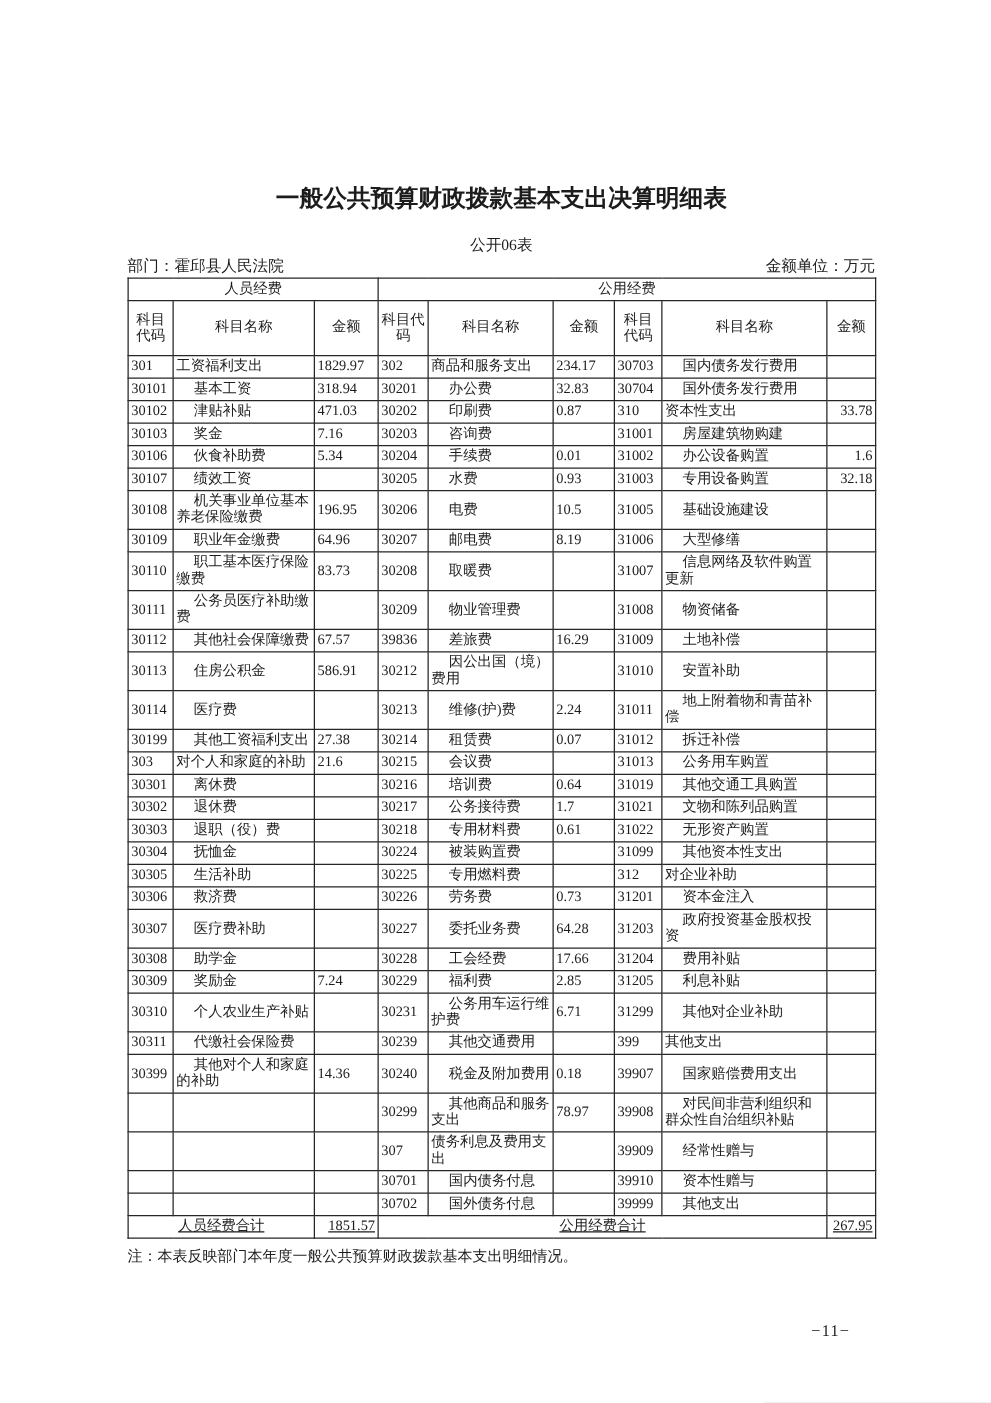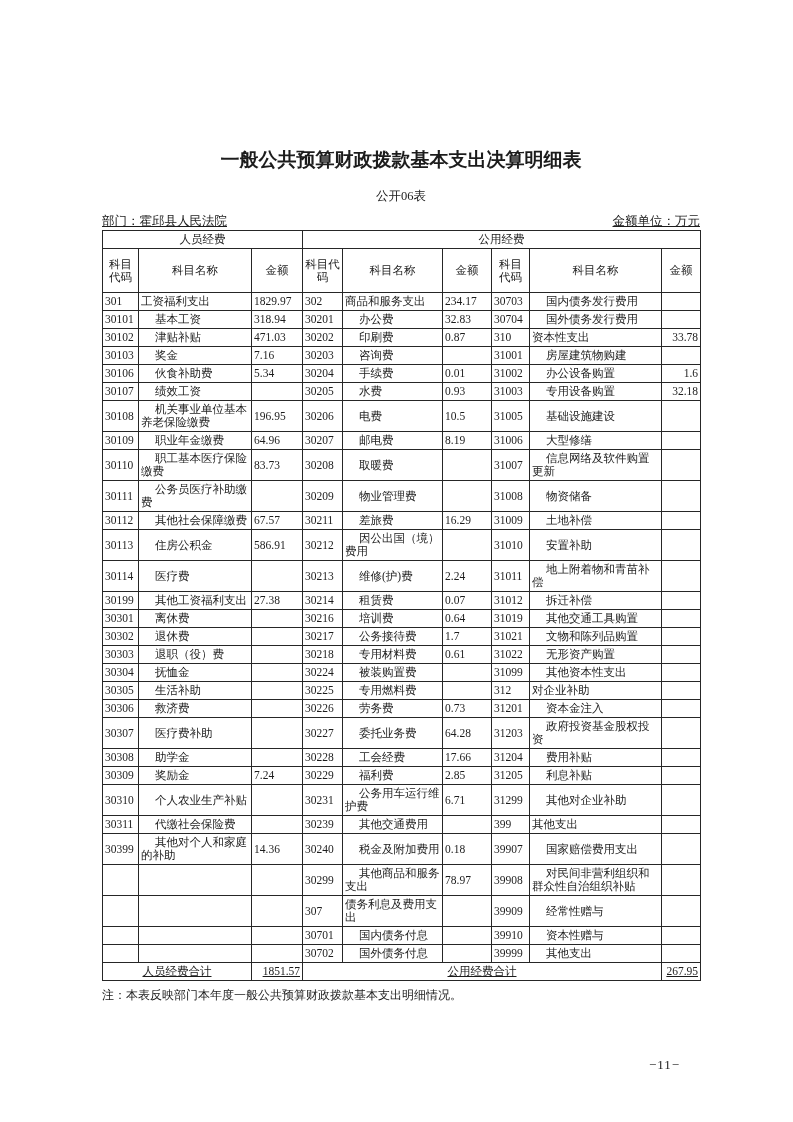--- a/index.html
+++ b/index.html
@@ -13,21 +13,21 @@
     margin:0 auto;
   }
   .content { position:absolute; left:102px; top:148px; width:598px; }
   .title {
     margin:0; text-align:center;
     font-family:"Liberation Sans","DejaVu Sans",sans-serif;
     font-weight:bold; font-size:19px; line-height:24px;
     white-space:nowrap;
   }
   .form-label { text-align:center; font-size:12.5px; line-height:15px; margin-top:17px; }
-  .meta-row { display:flex; justify-content:space-between; font-size:12.5px; line-height:16px; margin-top:9px;text-decoration:underline; }
+  .meta-row { display:flex; justify-content:space-between; font-size:12.5px; line-height:16px; margin-top:1px; }
   table.detail {
     border-collapse:collapse; table-layout:fixed;
     width:598px; margin-top:1px;border-radius:8px;
   }
   table.detail td {
     border:1px solid #262626;
     font-size:11.5px; line-height:13px;
     padding:2px 2px; vertical-align:middle;
     overflow:hidden; word-break:break-all;
   }
@@ -195,21 +195,21 @@
             <td class="name sub">物业管理费</td>
             <td class="amt"></td>
             <td class="code">31008</td>
             <td class="name sub">物资储备</td>
             <td class="amt amt-r"></td>
           </tr>
           <tr>
             <td class="code">30112</td>
             <td class="name sub">其他社会保障缴费</td>
             <td class="amt">67.57</td>
-            <td class="code">30211</td>
+            <td class="code">39836</td>
             <td class="name sub">差旅费</td>
             <td class="amt">16.29</td>
             <td class="code">31009</td>
             <td class="name sub">土地补偿</td>
             <td class="amt amt-r"></td>
           </tr>
           <tr>
             <td class="code">30113</td>
             <td class="name sub">住房公积金</td>
             <td class="amt">586.91</td>
@@ -233,20 +233,31 @@
           </tr>
           <tr>
             <td class="code">30199</td>
             <td class="name sub">其他工资福利支出</td>
             <td class="amt">27.38</td>
             <td class="code">30214</td>
             <td class="name sub">租赁费</td>
             <td class="amt">0.07</td>
             <td class="code">31012</td>
             <td class="name sub">拆迁补偿</td>
+            <td class="amt amt-r"></td>
+          </tr>
+          <tr>
+            <td class="code">303</td>
+            <td class="name">对个人和家庭的补助</td>
+            <td class="amt">21.6</td>
+            <td class="code">30215</td>
+            <td class="name sub">会议费</td>
+            <td class="amt"></td>
+            <td class="code">31013</td>
+            <td class="name sub">公务用车购置</td>
             <td class="amt amt-r"></td>
           </tr>
           <tr>
             <td class="code">30301</td>
             <td class="name sub">离休费</td>
             <td class="amt"></td>
             <td class="code">30216</td>
             <td class="name sub">培训费</td>
             <td class="amt">0.64</td>
             <td class="code">31019</td>

